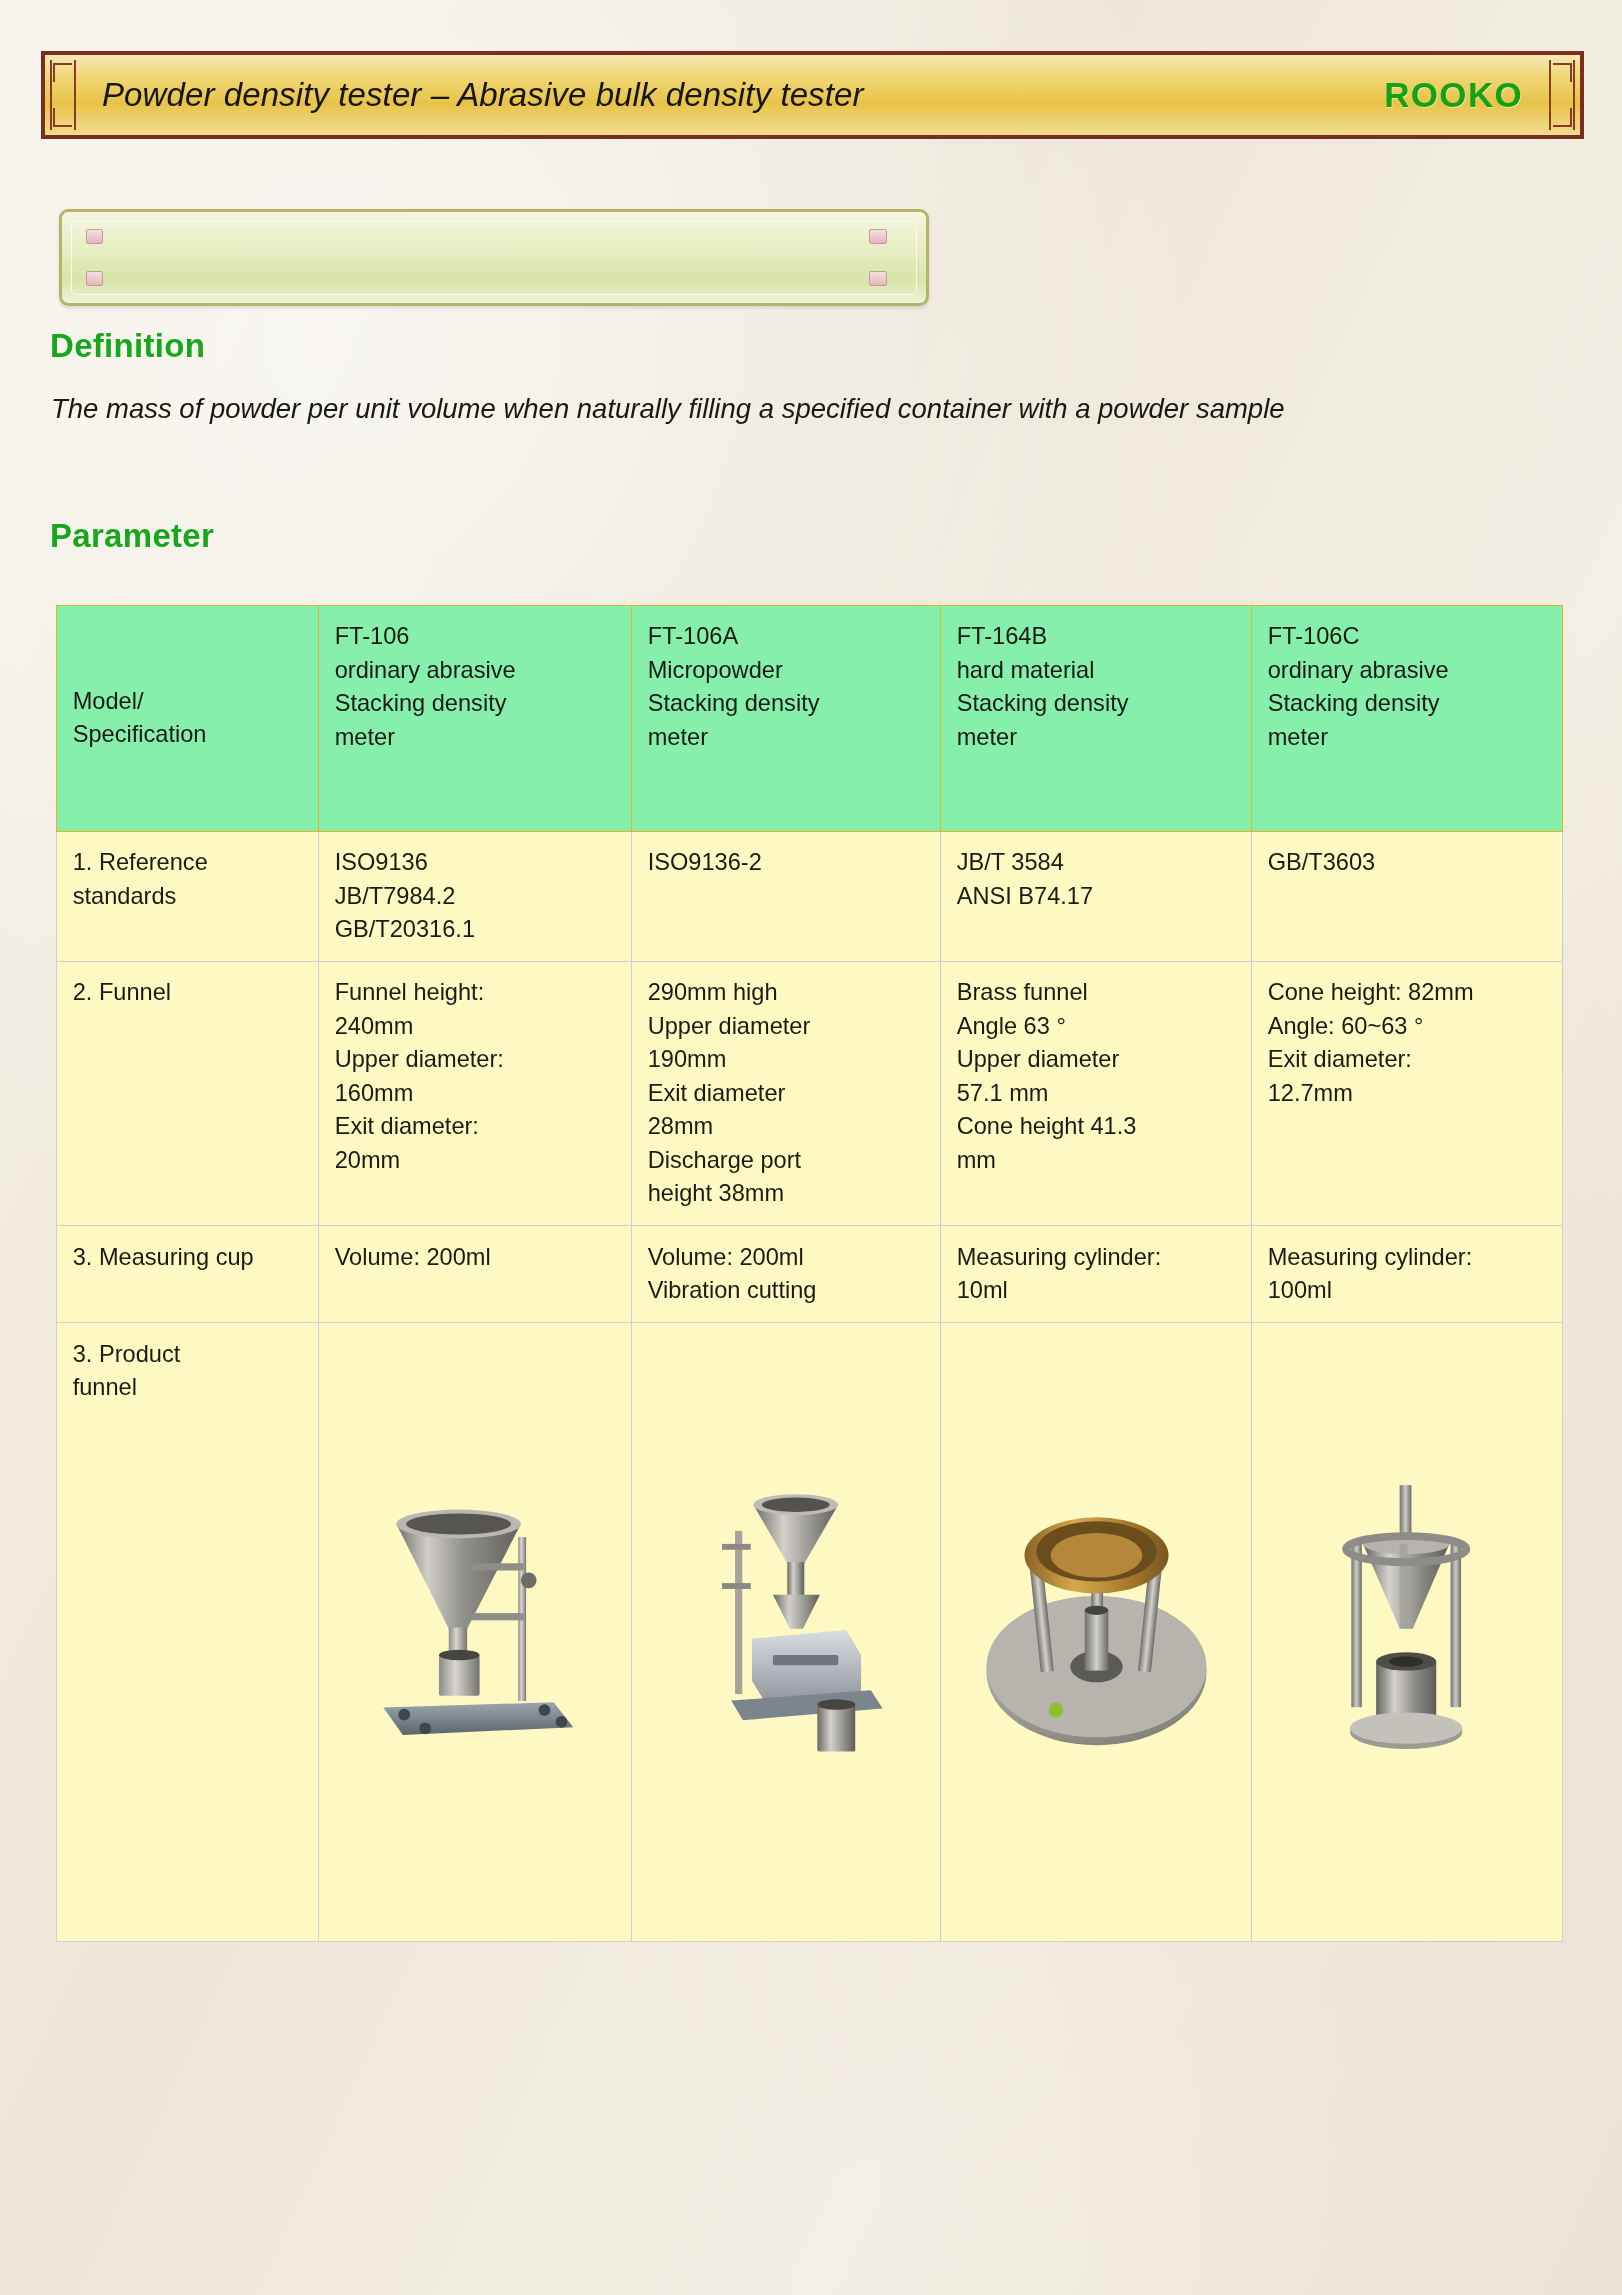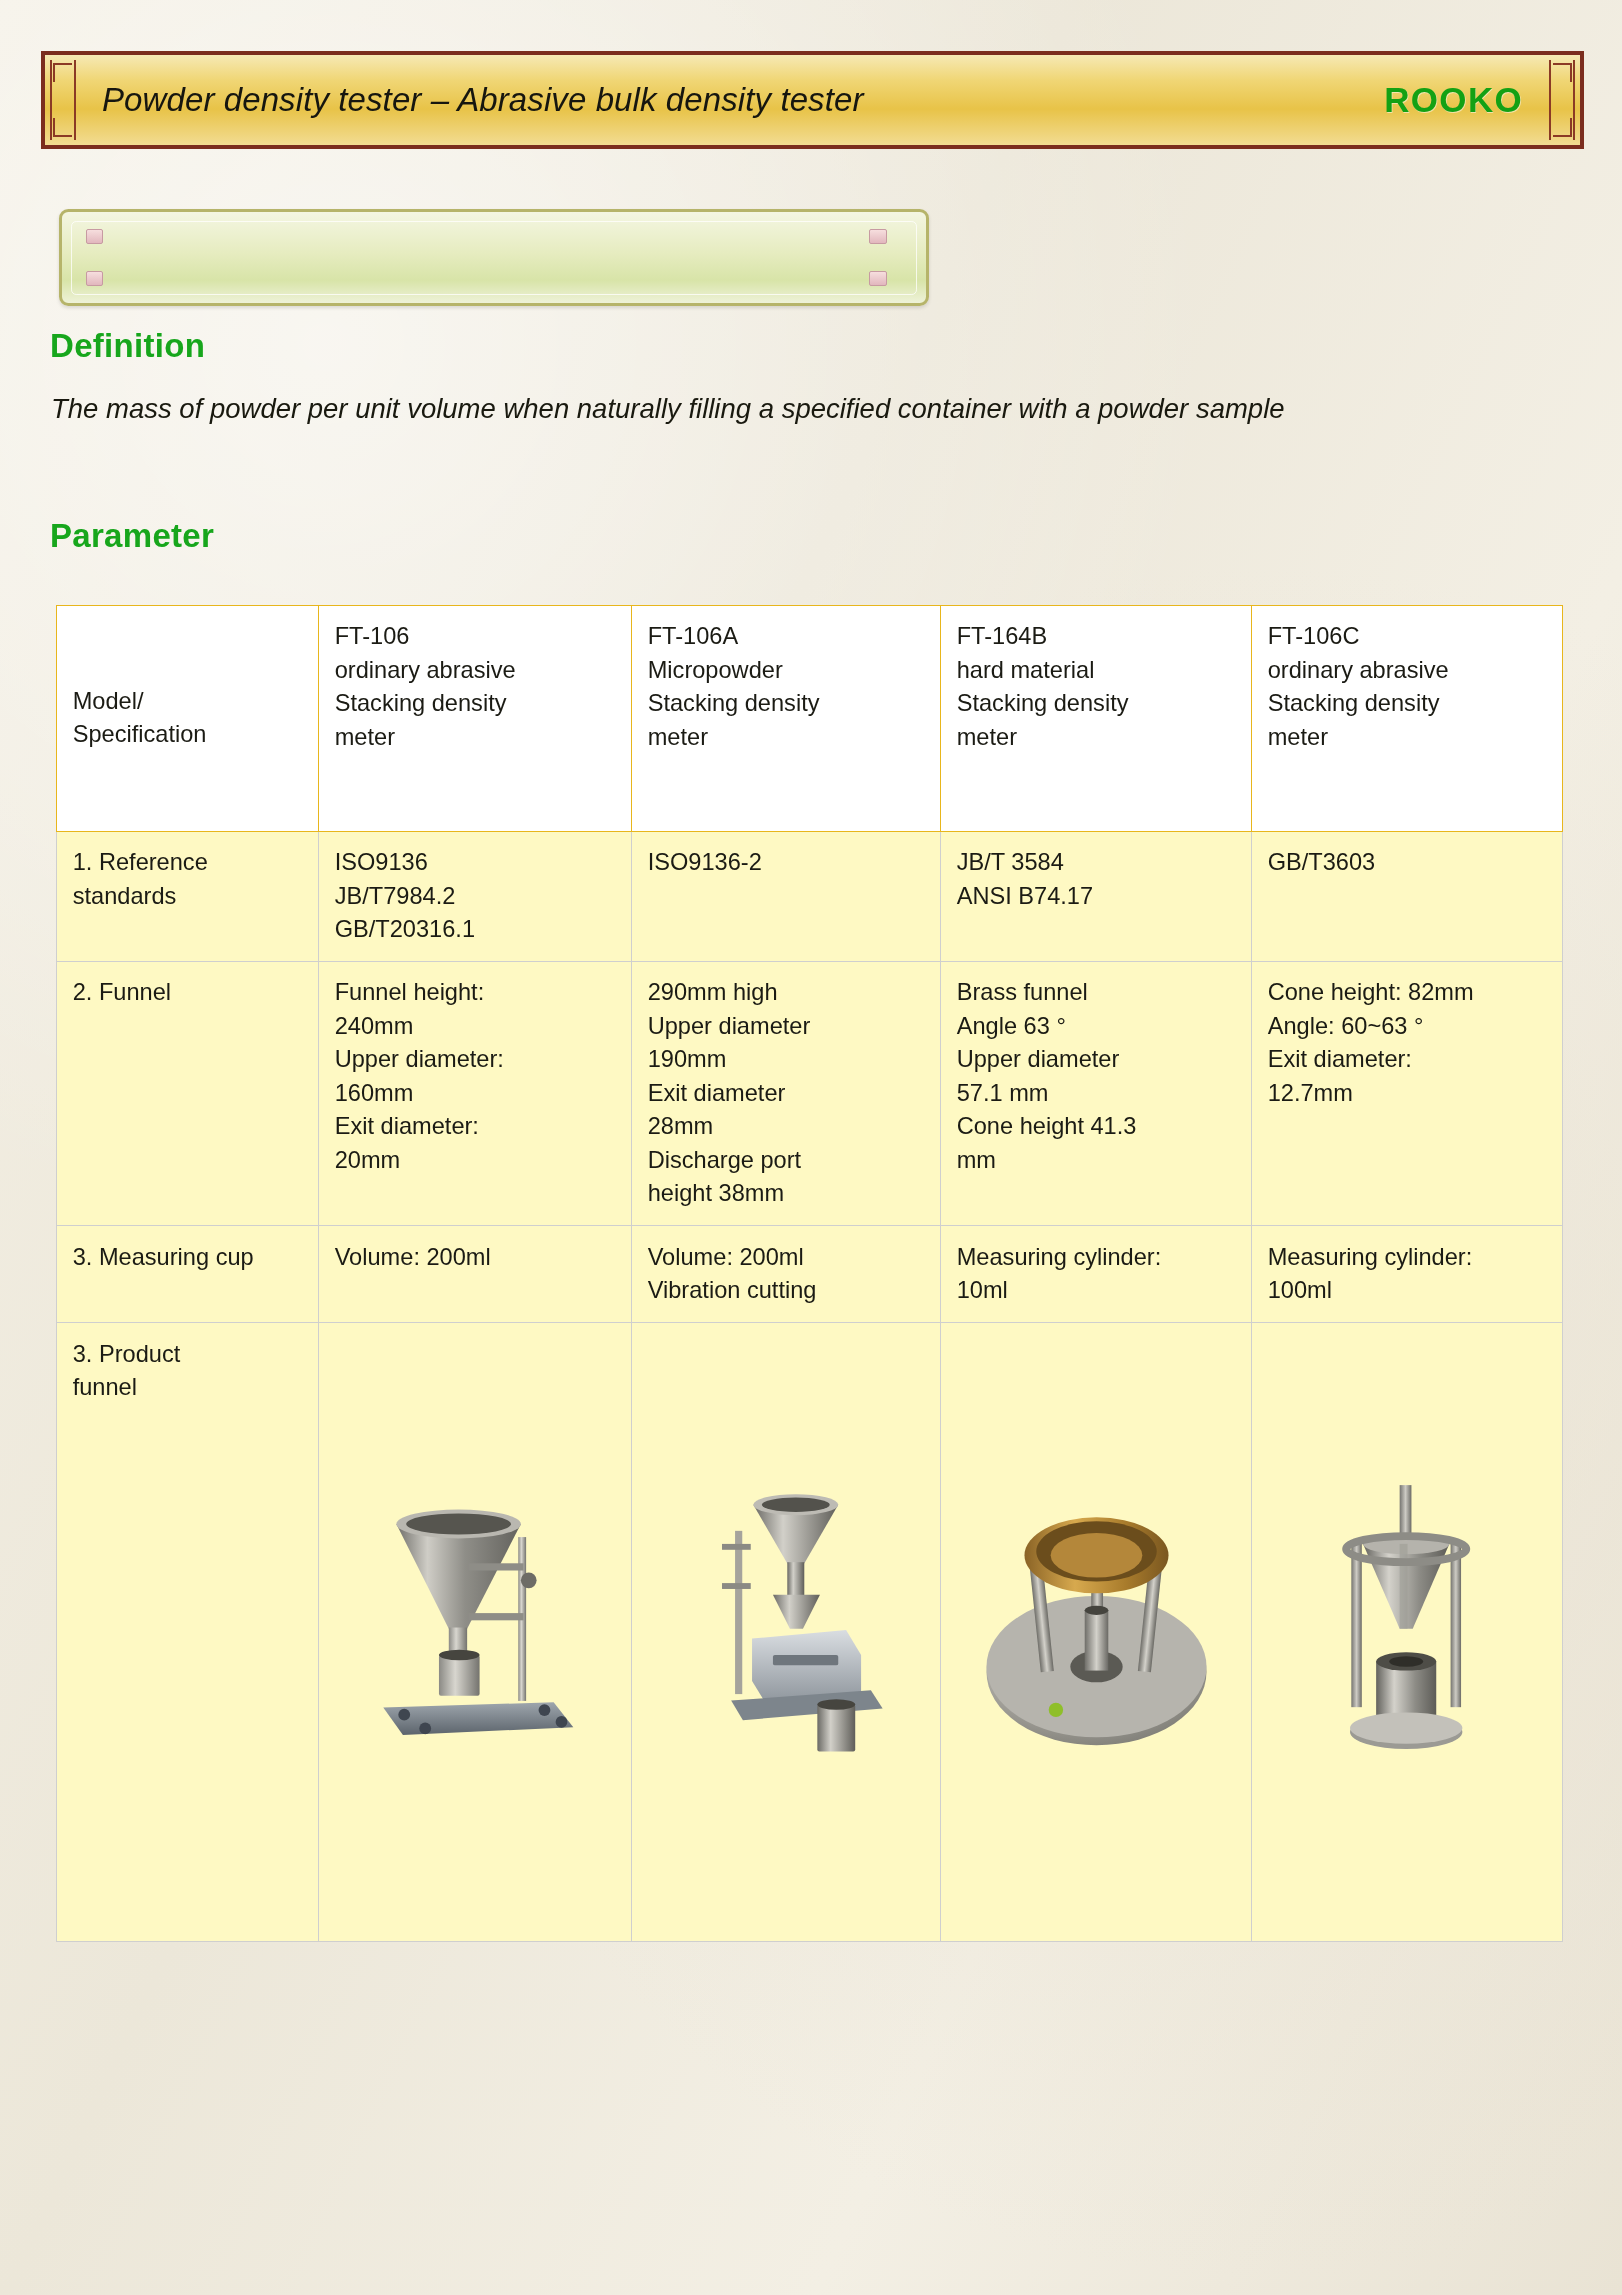--- a/index.html
+++ b/index.html
@@ -19,21 +19,21 @@
     overflow: hidden;
     position: relative;
   }
 
   
   .header-banner {
     position: absolute;
     left: 41px;
     top: 51px;
     width: 1543px;
-    height: 98px;
+    height: 88px;
     border: 4.6px solid #7b2d1e;
     box-sizing: border-box;
     background: linear-gradient(to bottom, #f6e9b4 0%, #f0d675 28%, #e8c348 60%, #f2dc92 100%);
     display: flex;
     align-items: center;
     justify-content: space-between;
     padding: 0 22px;
   }
   .header-banner:before,
   .header-banner:after {
@@ -162,21 +162,21 @@
   table.spec th, table.spec td {
     border: 0.7px solid #cfcfcf;
     vertical-align: top;
     padding: 14.4px 15.7px;
     font-size: 23.6px;
     color: #1b1b14;
     line-height: 1.42;
     background: #fef9c3;
   }
   table.spec thead th {
-    background: #ffffff;
+    background: #86efac;
     border: 0.7px solid #e8b61c;
     color: #1b1b14;
     font-weight: normal;
     text-align: left;
     height: 196px;
   }
   table.spec thead th.model-cell {
     vertical-align: middle;
   }
   td.rowhead {

